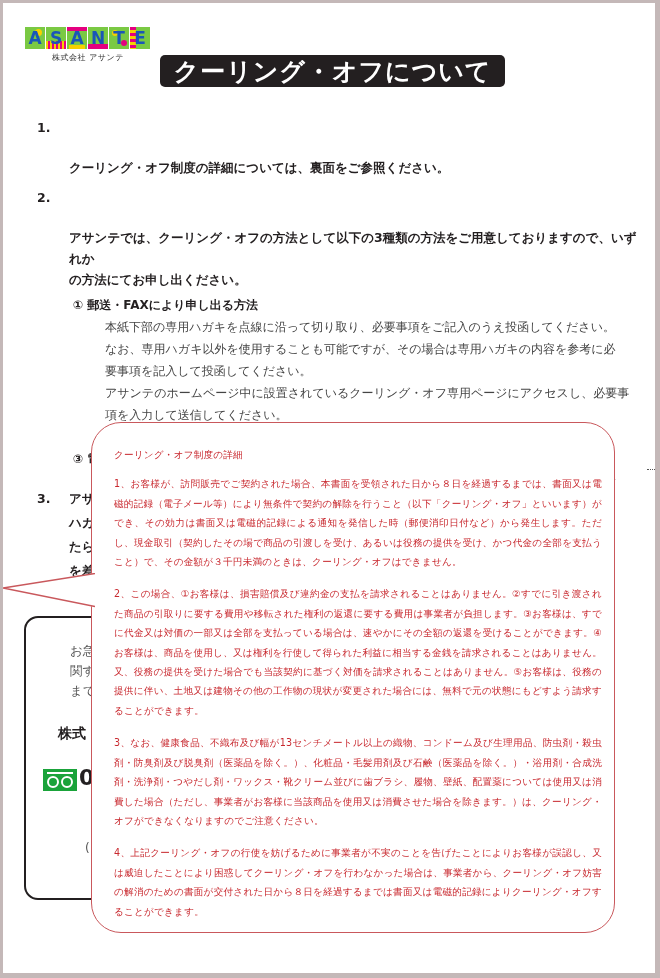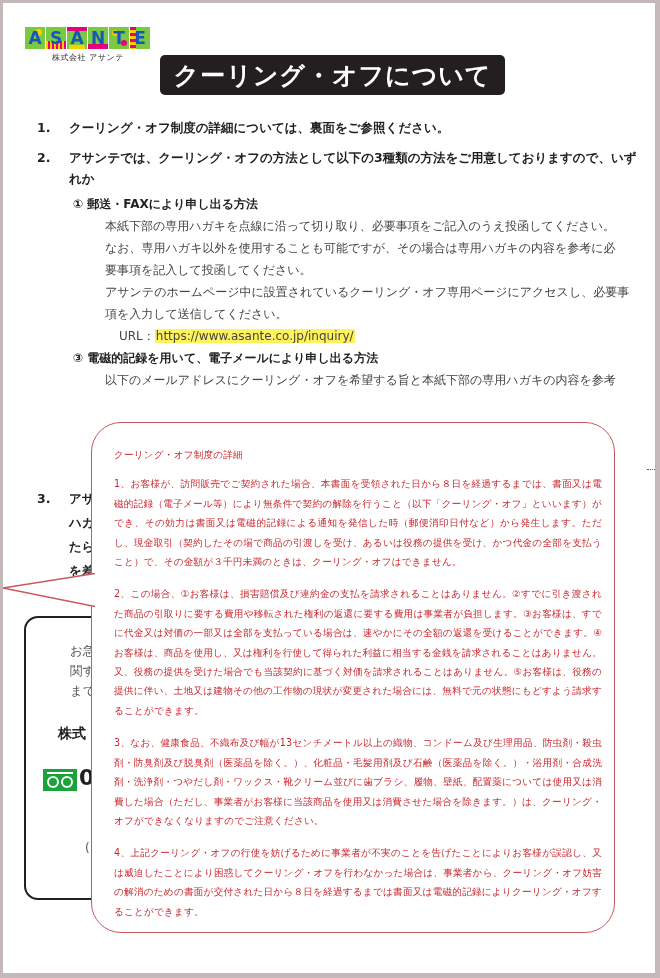--- a/index.html
+++ b/index.html
@@ -45,21 +45,21 @@
       font-size: 8px;
       color: #333;
       margin-top: 3px;
       letter-spacing: 0.5px;
       text-align: center;
     }
     
     .title-box {
       position: absolute;
       left: 157px; top: 52px;
-      width: 345px; height: 40px;
+      width: 345px; height: 32px;
       background: #231f20;
       border-radius: 5px;
       color: #ffffff;
       font-size: 25px;
       font-weight: bold;
       display: flex; align-items: center; justify-content: center;
       letter-spacing: 1px;
     }
     
     .main-list {
@@ -68,21 +68,21 @@
       width: 600px;
       color: #231f20;
     }
     .item {
       display: flex;
       font-size: 12.5px;
       font-weight: bold;
       line-height: 21px;
     }
     .item .num { width: 32px; flex-shrink: 0; }
-    .item .txt { flex: 1; }
+    .item .txt { flex: 1; margin-top: 40px; }
     .item1 { margin-bottom: 9px; }
     .sub {
       margin-left: 36px;
       margin-top: 4px;
     }
     .sub-head {
       font-size: 12px;
       font-weight: bold;
       color: #231f20;
       line-height: 22px;
@@ -240,20 +240,21 @@
   <div class="main-list">
     <div class="item item1">
       <span class="num">1.</span>
       <span class="txt">クーリング・オフ制度の詳細については、裏面をご参照ください。</span>
     </div>
 
     <div class="item">
       <span class="num">2.</span>
       <div class="txt">
         <div>アサンテでは、クーリング・オフの方法として以下の3種類の方法をご用意しておりますので、いずれか</div>
+        <div>の方法にてお申し出ください。</div>
       </div>
     </div>
 
     <div class="sub">
       <div>
         <div class="sub-head">① 郵送・FAXにより申し出る方法</div>
         <div class="sub-body">
           <div>本紙下部の専用ハガキを点線に沿って切り取り、必要事項をご記入のうえ投函してください。</div>
           <div>なお、専用ハガキ以外を使用することも可能ですが、その場合は専用ハガキの内容を参考に必</div>
           <div>要事項を記入して投函してください。</div>

